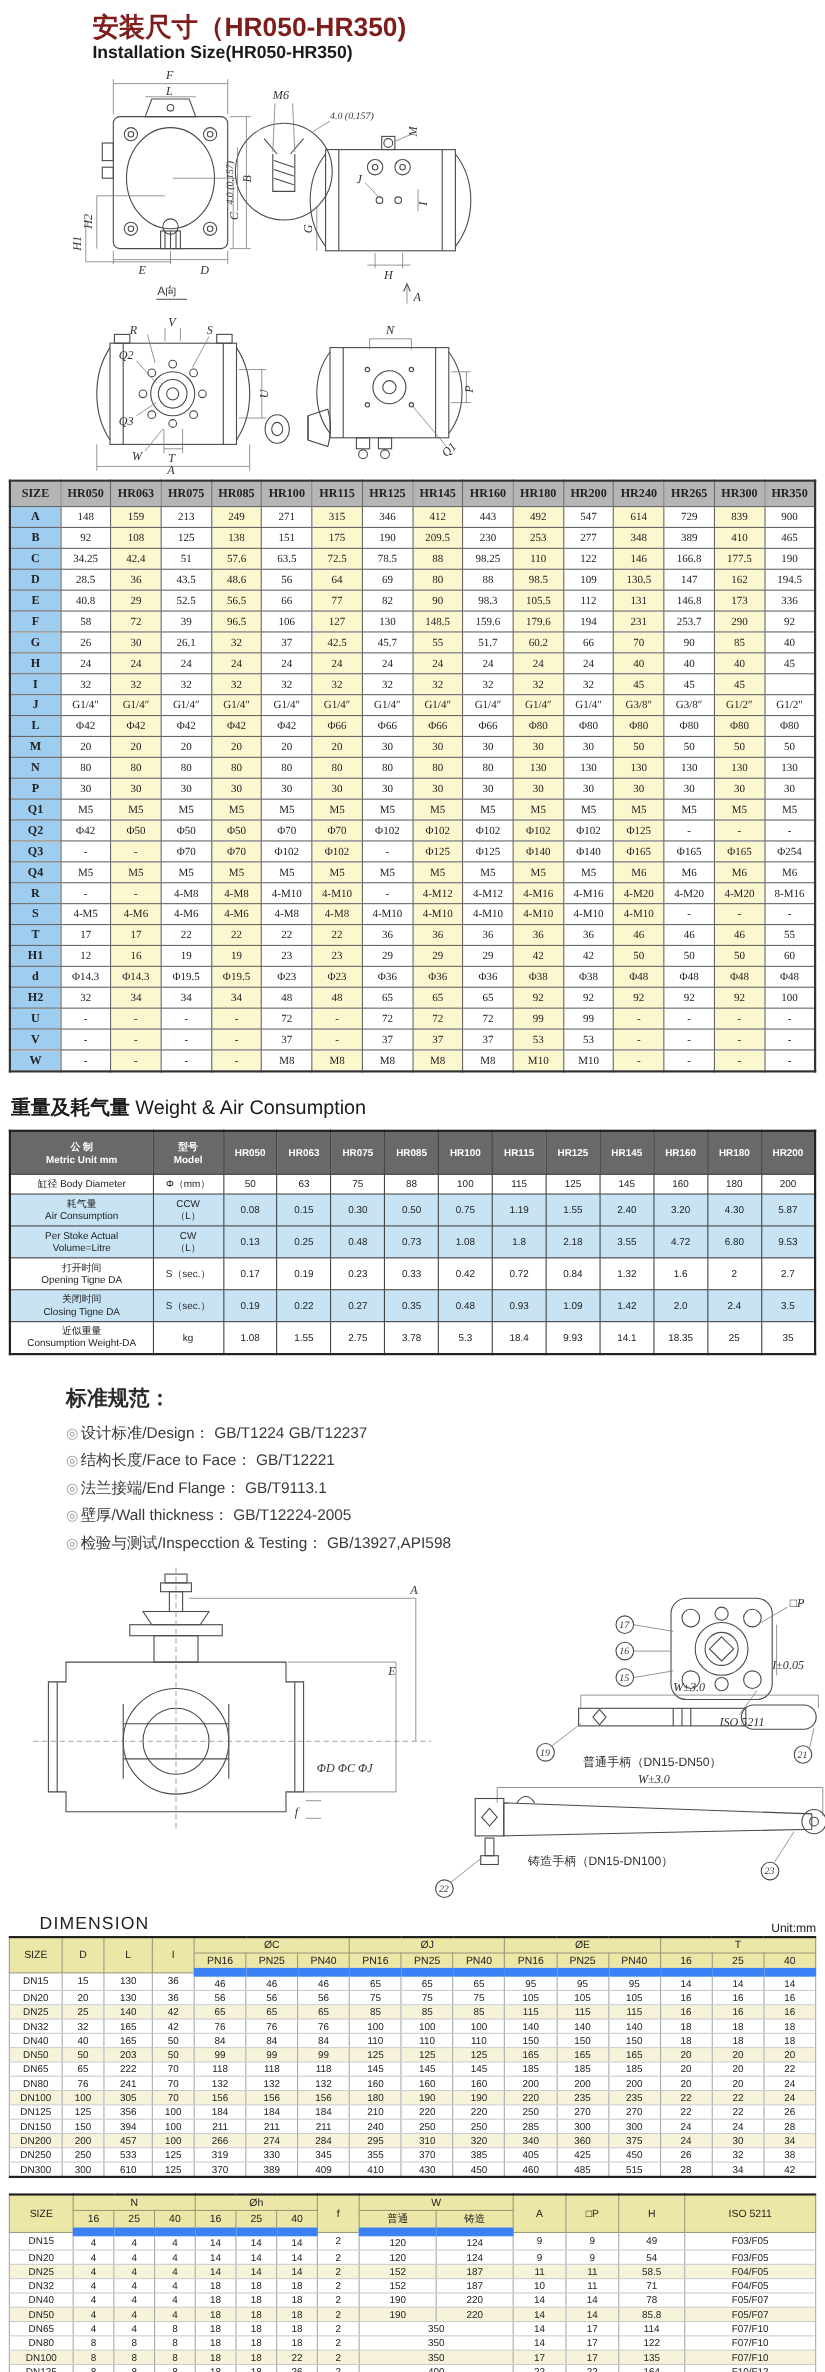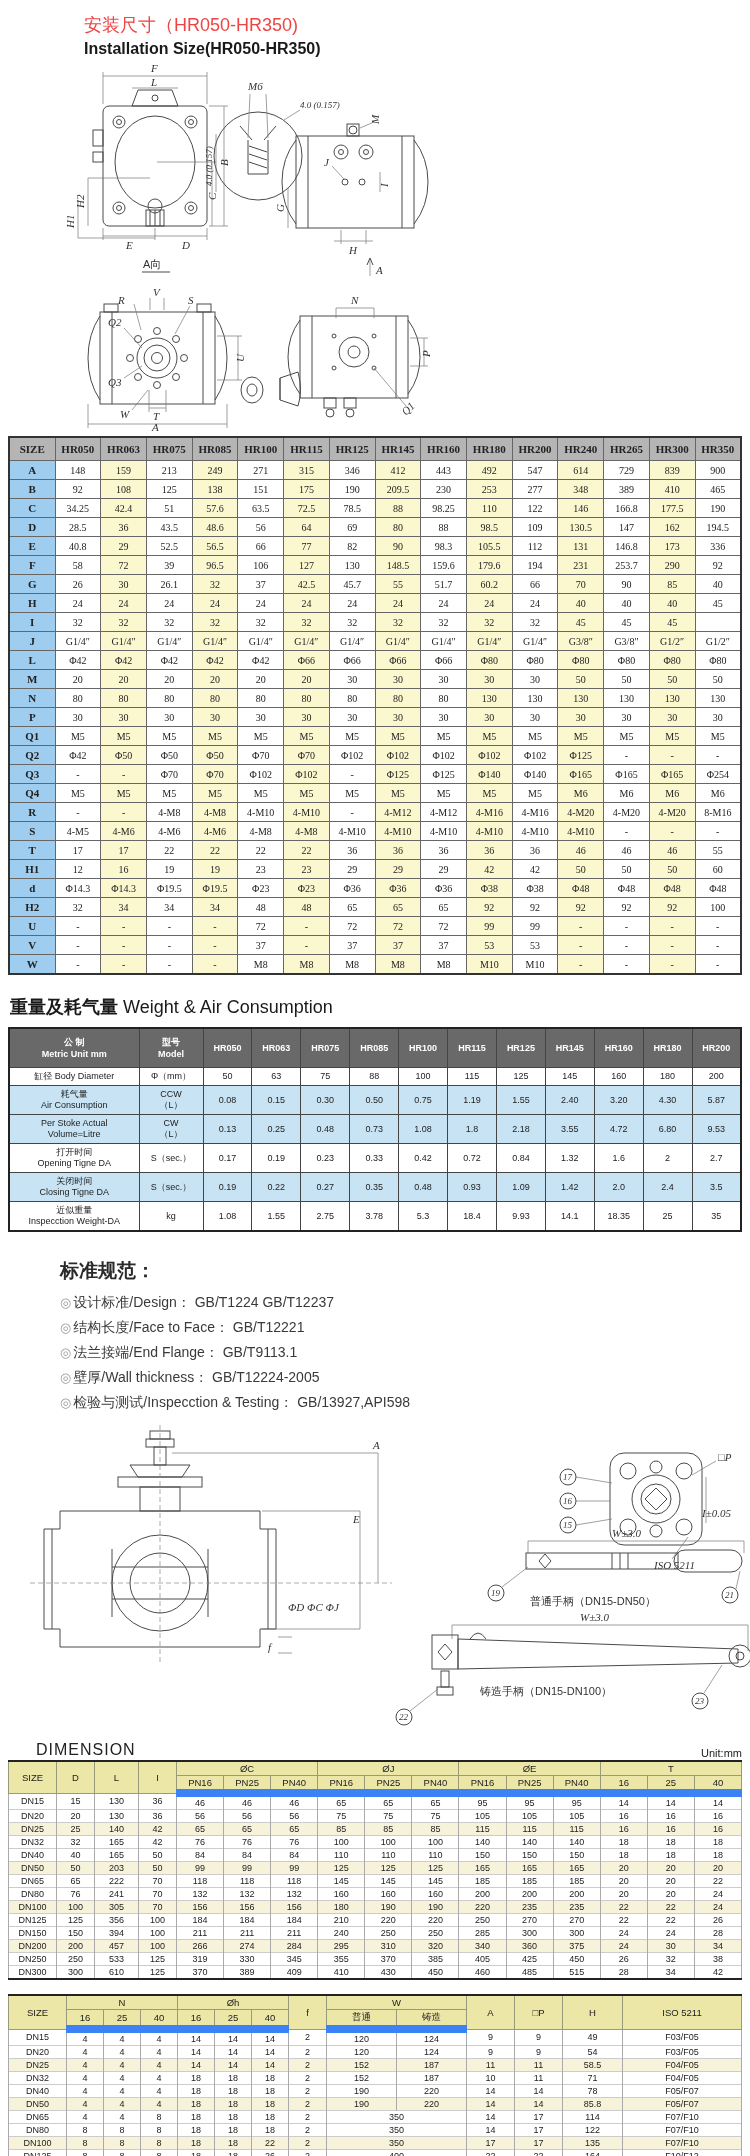--- a/index.html
+++ b/index.html
@@ -1,21 +1,21 @@
 <!DOCTYPE html>
 <html><head>
 <meta charset="utf-8">
 <style>
   html,body{margin:0;padding:0;background:#ffffff;}
   body{width:750px;font-family:"Liberation Sans",sans-serif;color:#222;}
   .page{position:relative;width:750px;min-height:2156px;background:#fff;overflow:hidden;}
 
   
   .title-block{padding:14px 0 0 84px;line-height:23px;}
-  .title-cn{font-size:18px;font-weight:400;color:#ef4444;}
+  .title-cn{font-size:24px;font-weight:700;color:#7f1d1d;}
   .title-en{font-size:16px;font-weight:600;color:#1a1a1a;}
 
   
   .drawing{display:block;}
   svg text{font-family:"Liberation Serif",serif;font-style:italic;font-size:11px;fill:#333;}
   svg text.cn{font-family:"Liberation Sans",sans-serif;font-style:normal;}
   svg text.small{font-size:9px;}
   svg .geo{stroke:#4a4a4a;fill:none;stroke-width:1;}
   svg .thin{stroke:#777;fill:none;stroke-width:.7;}
   svg .dash{stroke:#888;fill:none;stroke-width:.7;stroke-dasharray:5,3;}
@@ -925,21 +925,21 @@
           <td>0.93</td>
           <td>1.09</td>
           <td>1.42</td>
           <td>2.0</td>
           <td>2.4</td>
           <td>3.5</td>
         </tr>
         <tr class="">
           <th class="wlab">
             <div>近似重量</div>
-            <div>Inspecction Weight-DA</div>
+            <div>Consumption Weight-DA</div>
           </th>
           <td class="wunit">
             <div>kg</div>
           </td>
           <td>1.08</td>
           <td>1.55</td>
           <td>2.75</td>
           <td>3.78</td>
           <td>5.3</td>
           <td>18.4</td>

